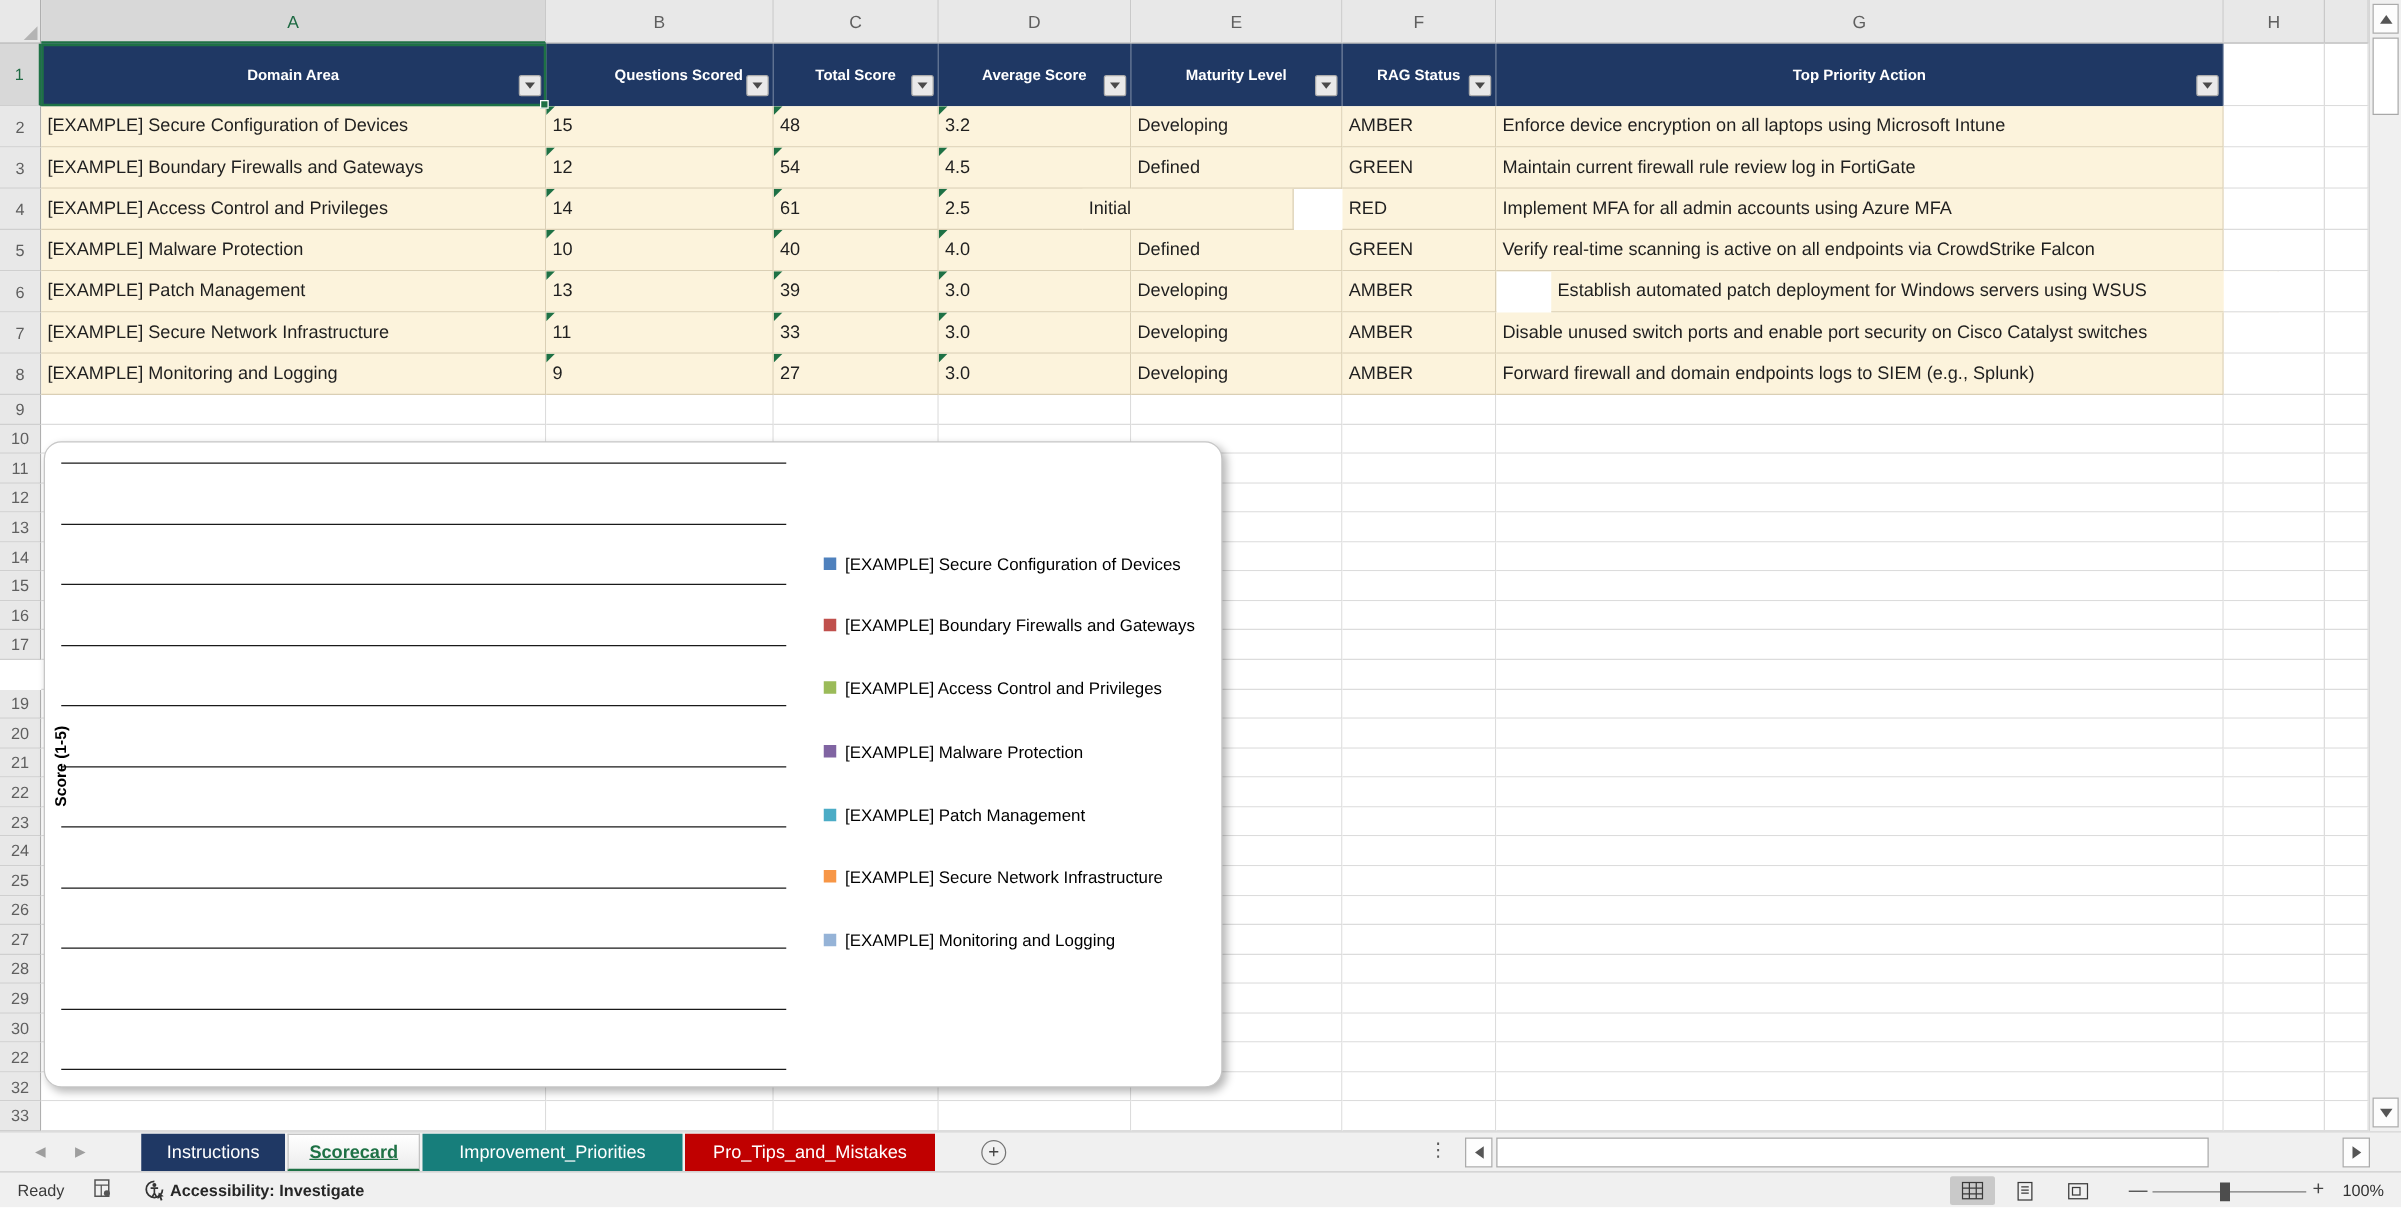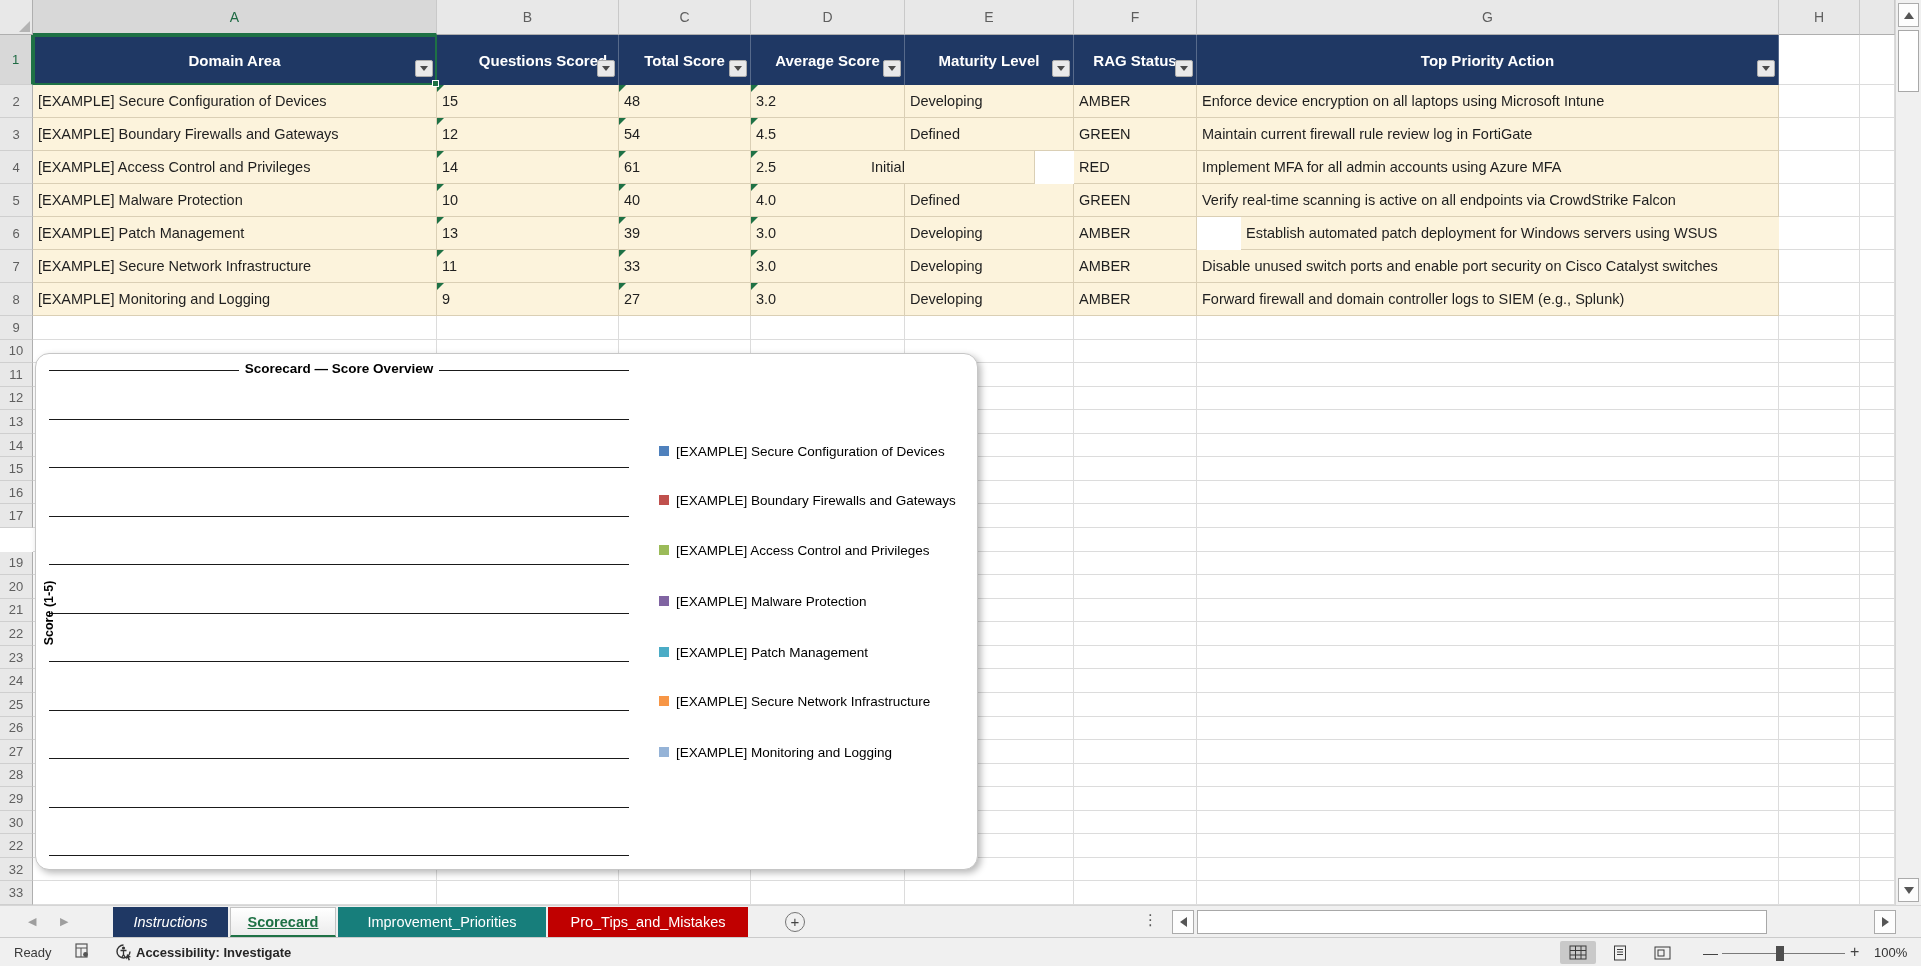--- a/index.html
+++ b/index.html
@@ -17,21 +17,21 @@
   .rownum.sel  { background:#D8D8D8; color:#1E6A43; border-right:2px solid #1E7145; }
   #selectall { position:absolute; left:0; top:0; width:33px; height:35px; background:#E8E8E8;
     border-right:1px solid #AFAFAF; border-bottom:1px solid #AFAFAF; }
   #selectall::after { content:""; position:absolute; right:2px; bottom:2px;
     border-bottom:11px solid #B4B4B4; border-left:11px solid transparent; }
 
   
   .cell { position:absolute; background:#fff; border-right:1px solid #DCDCDC; border-bottom:1px solid #DCDCDC;
     font-size:14.5px; color:#1F1F1F; display:flex; align-items:center; padding:0 5px; overflow:hidden; white-space:nowrap; }
   .cell.cream { background:#FCF3DC; border-right:1px solid #DACFB5; border-bottom:1px solid #DACFB5; }
-  .cell.navy { background:#1F3864; color:#FFFFFF; font-weight:bold; font-size:15px;
+  .cell.navy { background:#1F3864; color:#FFFFFF; font-weight:bold; font-size:12px;
     justify-content:center; border-right:1px solid rgba(255,255,255,.25); border-bottom:none; }
   .tri { position:absolute; top:0; left:0; width:0; height:0;
     border-top:7px solid #1E7145; border-right:7px solid transparent; }
   .fbtn { position:absolute; right:3px; bottom:8px; width:18px; height:17px; background:#E9E9E9;
     border:1px solid #ACACAC; border-radius:2px; display:flex; align-items:center; justify-content:center; }
   .fbtn i { width:0; height:0; border-left:4px solid transparent; border-right:4px solid transparent;
     border-top:5px solid #4A4A4A; }
   #selbox { position:absolute; left:33px; top:35px; width:404px; height:50px;
     border:2px solid #1E7145; pointer-events:none; z-index:4; }
   #selbox .handle { position:absolute; right:-4px; bottom:-4px; width:7px; height:7px;
@@ -339,21 +339,21 @@
           <span>3.0</span>
           <div class="tri"></div>
         </div>
         <div class="cell cream" style="left: 905px; top: 283px; width: 169px; height: 33px;">
           <span>Developing</span>
         </div>
         <div class="cell cream" style="left: 1074px; top: 283px; width: 123px; height: 33px;">
           <span>AMBER</span>
         </div>
         <div class="cell cream" style="left: 1197px; top: 283px; width: 582px; height: 33px;">
-          <span>Forward firewall and domain controller logs to SIEM (e.g., Splunk)</span>
+          <span>Forward firewall and domain endpoints logs to SIEM (e.g., Splunk)</span>
         </div>
         <div class="cell" style="left: 1779px; top: 283px; width: 81px; height: 33px;"></div>
         <div class="cell" style="left: 1860px; top: 283px; width: 35px; height: 33px;"></div>
         <div class="rownum" style="left: 0px; top: 316px; height: 23.56px;">9</div>
         <div class="cell" style="left: 33px; top: 316px; width: 404px; height: 23.56px;"></div>
         <div class="cell" style="left: 437px; top: 316px; width: 182px; height: 23.56px;"></div>
         <div class="cell" style="left: 619px; top: 316px; width: 132px; height: 23.56px;"></div>
         <div class="cell" style="left: 751px; top: 316px; width: 154px; height: 23.56px;"></div>
         <div class="cell" style="left: 905px; top: 316px; width: 169px; height: 23.56px;"></div>
         <div class="cell" style="left: 1074px; top: 316px; width: 123px; height: 23.56px;"></div>
@@ -614,21 +614,20 @@
         <div class="gline" style="top: 113px;"></div>
         <div class="gline" style="top: 161.5px;"></div>
         <div class="gline" style="top: 210px;"></div>
         <div class="gline" style="top: 258.5px;"></div>
         <div class="gline" style="top: 307px;"></div>
         <div class="gline" style="top: 355.5px;"></div>
         <div class="gline" style="top: 404px;"></div>
         <div class="gline" style="top: 452.5px;"></div>
         <div class="gline" style="top: 501px;"></div>
       </div>
-    <div class="chart-title"><span>Scorecard — Score Overview</span></div>
     <div class="chart-ylabel">Score (1-5)</div>
     <div id="legend">
         <div class="lg-item" style="top: 88px;">
           <div class="lg-sw" style="background: rgb(79, 129, 189);"></div>
           <div class="lg-tx">[EXAMPLE] Secure Configuration of Devices</div>
         </div>
         <div class="lg-item" style="top: 137px;">
           <div class="lg-sw" style="background: rgb(192, 80, 77);"></div>
           <div class="lg-tx">[EXAMPLE] Boundary Firewalls and Gateways</div>
         </div>
@@ -662,21 +661,21 @@
     <div id="vthumb"></div>
     <div id="vdown" class="sbtn">
         <i class="arr-d"></i>
       </div>
   </div>
 
   <div id="tabbar">
     <span class="navarr" style="left:28px">◀</span>
     <span class="navarr" style="left:60px">▶</span>
     <div id="tabs">
-        <div class="sheettab" style="left: 113px; width: 115px; background: rgb(31, 56, 100); color: rgb(255, 255, 255); font-style: italic;">Instructions</div>
+        <div class="sheettab" style="left: 113px; width: 115px; background: rgb(31, 56, 100); color: rgb(255, 255, 255);">Instructions</div>
         <div class="sheettab active" style="left: 230px; width: 106px; color: rgb(30, 113, 69);">Scorecard</div>
         <div class="sheettab" style="left: 338px; width: 208px; background: rgb(23, 126, 123); color: rgb(255, 255, 255);">Improvement_Priorities</div>
         <div class="sheettab" style="left: 548px; width: 200px; background: rgb(192, 0, 0); color: rgb(255, 255, 255);">Pro_Tips_and_Mistakes</div>
       </div>
     <div id="addsheet">+</div>
     <div id="tabdots">⋮</div>
     <div id="hscroll">
       <div id="hleft" class="sbtn">
           <i class="arr-l"></i>
         </div>

